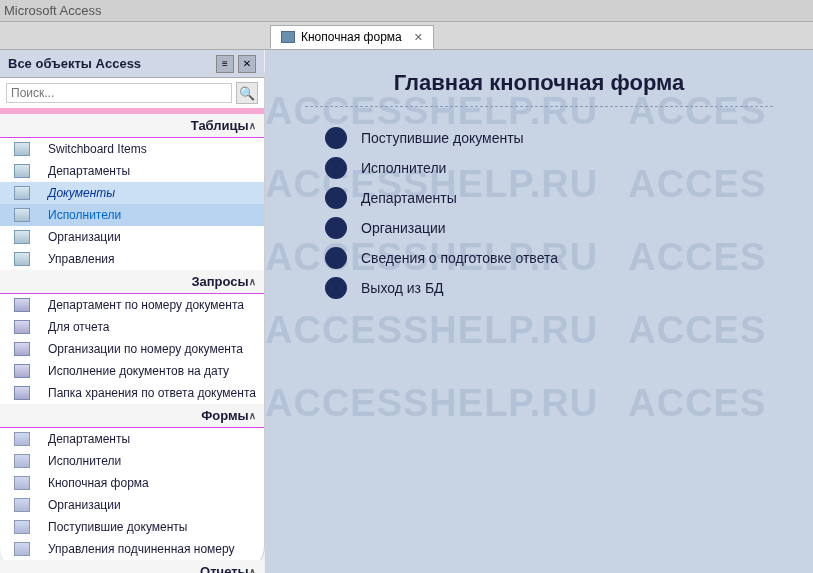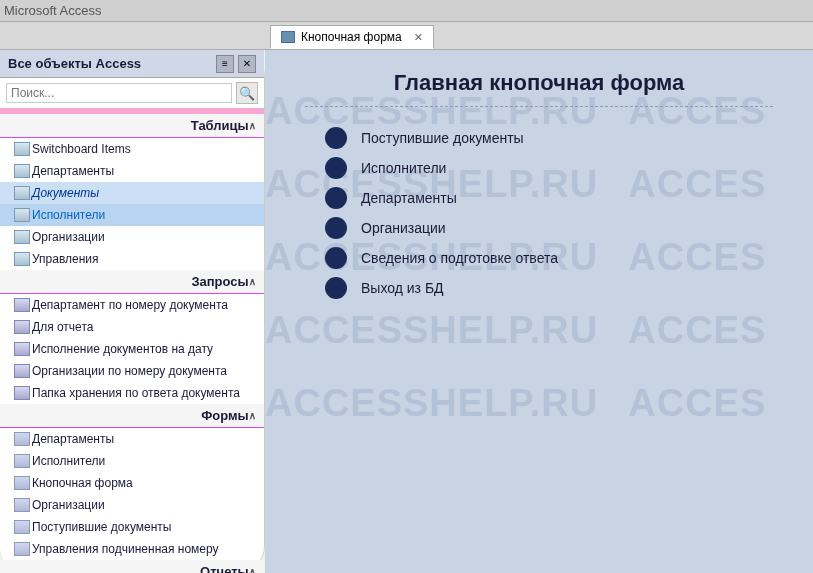--- a/index.html
+++ b/index.html
@@ -19,21 +19,21 @@
     .nav-header-title { font-weight: bold; font-size: 13px; color: #1a1a3a; }
     .nav-header-icons { display: flex; gap: 4px; }
     .nav-header-btn { width: 18px; height: 18px; background: #b0b8c8; border: 1px solid #888; cursor: pointer; display: flex; align-items: center; justify-content: center; font-size: 10px; }
 
     .search-bar { display: flex; align-items: center; padding: 4px 6px; border-bottom: 6px solid #f9a8d4; gap: 4px; }
     .search-input { flex: 1; border: 1px solid #ccc; padding: 2px 4px; font-size: 12px; color: #999; outline: none; }
     .search-btn { width: 22px; height: 22px; background: #e8e8e8; border: 1px solid #bbb; cursor: pointer; display: flex; align-items: center; justify-content: center; font-size: 13px; }
 
     .nav-content { flex: 1; overflow-y: auto; }
     .nav-section-header { display: flex; align-items: center; justify-content: flex-end; padding: 4px 8px; font-weight: bold; font-size: 13px; color: #1a1a3a; background: #f5f5f5; border-bottom: 1px solid #d946ef; cursor: pointer; }
-    .nav-item { display: flex; align-items: center; padding: 2px 8px 2px 14px; height: 22px; cursor: pointer; gap: 2px; }
+    .nav-item { display: flex; align-items: center; padding: 2px 8px 2px 14px; height: 22px; cursor: pointer; gap: 18px; }
     .nav-item.selected { background: #cce0f5; color: #003399; }
     .nav-item.highlighted { background: #b8d4f0; }
     .nav-item-icon { width: 16px; height: 14px; border: 1px solid #7a9ab8; background: linear-gradient(#d8e8f0, #a8c0d0); display: flex; align-items: center; justify-content: center; flex-shrink: 0; }
     .nav-item-icon.query { border-color: #7a8ab8; background: linear-gradient(#d8d8f0, #a8a8d0); }
     .nav-item-icon.form { border-color: #8a9ab8; background: linear-gradient(#d0d8f0, #b0b8d8); }
     .nav-item-label { font-size: 12px; color: #1a1a3a; }
     .nav-item.selected .nav-item-label { color: #003399; font-weight: 500; font-style: italic; }
     .nav-item.highlighted .nav-item-label { color: #0066cc; }
 
     
@@ -120,25 +120,25 @@
       <div class="nav-item">
         <div class="nav-item-icon query"></div>
         <span class="nav-item-label">Департамент по номеру документа</span>
       </div>
       <div class="nav-item">
         <div class="nav-item-icon query"></div>
         <span class="nav-item-label">Для отчета</span>
       </div>
       <div class="nav-item">
         <div class="nav-item-icon query"></div>
+        <span class="nav-item-label">Организации по номеру документа</span>
+      </div>
+      <div class="nav-item">
+        <div class="nav-item-icon query"></div>
         <span class="nav-item-label">Исполнение документов на дату</span>
-      </div>
-      <div class="nav-item">
-        <div class="nav-item-icon query"></div>
-        <span class="nav-item-label">Организации по номеру документа</span>
       </div>
       <div class="nav-item">
         <div class="nav-item-icon query"></div>
         <span class="nav-item-label">Папка хранения по ответа документа</span>
       </div>
 
       <div class="nav-section-header">
         <span>Формы</span>
         <span class="chevron-icon">∧</span>
       </div>

